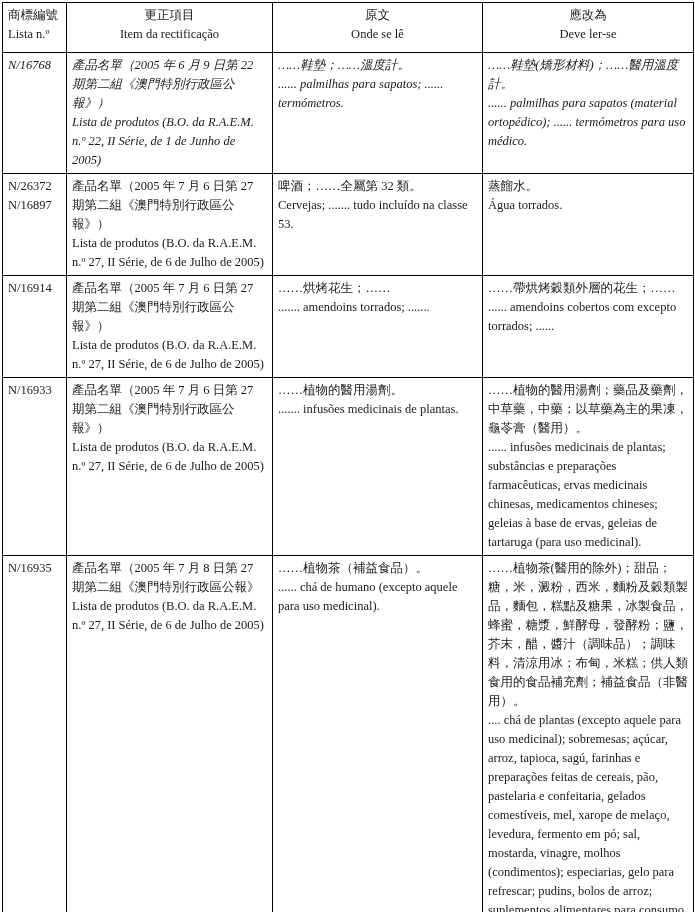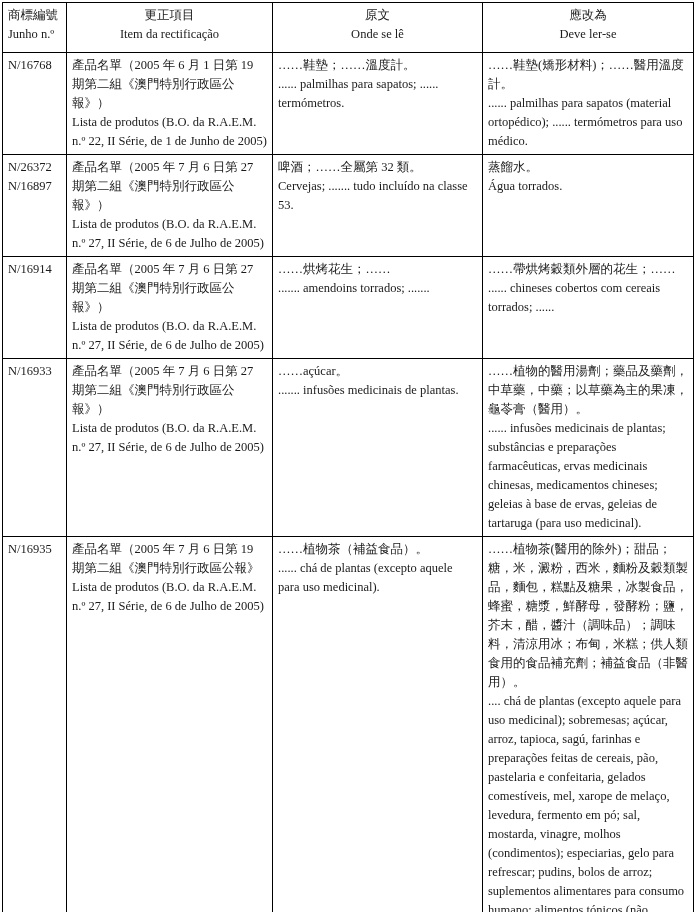--- a/index.html
+++ b/index.html
@@ -53,43 +53,43 @@
     <colgroup>
       <col class="col-mark">
         <col class="col-item">
         <col class="col-original">
         <col class="col-corrected">
     </colgroup>
     <thead>
       <tr>
         <th class="col-mark">
           <div class="zh">商標編號</div>
-          <div class="pt">Junho n.º</div>
+          <div class="pt">Lista n.º</div>
         </th>
         <th class="col-item">
           <div class="zh">更正項目</div>
           <div class="pt">Item da rectificação</div>
         </th>
         <th class="col-original">
           <div class="zh">原文</div>
           <div class="pt">Onde se lê</div>
         </th>
         <th class="col-corrected">
           <div class="zh">應改為</div>
           <div class="pt">Deve ler-se</div>
         </th>
       </tr>
     </thead>
     <tbody>
-      <tr style="height:76px;">
+      <tr style="height:76px;font-style:italic;">
         <td>
           <div class="line">N/16768</div>
         </td>
         <td>
-          <div class="zh">產品名單（2005 年 6 月 1 日第 19 期第二組《澳門特別行政區公報》）</div>
+          <div class="zh">產品名單（2005 年 6 月 9 日第 22 期第二組《澳門特別行政區公報》）</div>
           <div class="pt">Lista de produtos (B.O. da R.A.E.M. n.º 22, II Série, de 1 de Junho de 2005)</div>
         </td>
         <td>
           <div class="zh">……鞋墊；……溫度計。</div>
           <div class="pt">...... palmilhas para sapatos; ...... termómetros.</div>
         </td>
         <td>
           <div class="zh">……鞋墊(矯形材料)；……醫用溫度計。</div>
           <div class="pt">...... palmilhas para sapatos (material ortopédico); ...... termómetros para uso médico.</div>
         </td>
@@ -119,51 +119,51 @@
         <td>
           <div class="zh">產品名單（2005 年 7 月 6 日第 27 期第二組《澳門特別行政區公報》）</div>
           <div class="pt">Lista de produtos (B.O. da R.A.E.M. n.º 27, II Série, de 6 de Julho de 2005)</div>
         </td>
         <td>
           <div class="zh">……烘烤花生；……</div>
           <div class="pt">....... amendoins torrados; .......</div>
         </td>
         <td>
           <div class="zh">……帶烘烤穀類外層的花生；……</div>
-          <div class="pt">...... chineses cobertos com cereais torrados; ......</div>
+          <div class="pt">...... amendoins cobertos com excepto torrados; ......</div>
         </td>
       </tr>
       <tr style="height:150px;">
         <td>
           <div class="line">N/16933</div>
         </td>
         <td>
           <div class="zh">產品名單（2005 年 7 月 6 日第 27 期第二組《澳門特別行政區公報》）</div>
           <div class="pt">Lista de produtos (B.O. da R.A.E.M. n.º 27, II Série, de 6 de Julho de 2005)</div>
         </td>
         <td>
-          <div class="zh">……açúcar。</div>
+          <div class="zh">……植物的醫用湯劑。</div>
           <div class="pt">....... infusões medicinais de plantas.</div>
         </td>
         <td>
           <div class="zh">……植物的醫用湯劑；藥品及藥劑，中草藥，中藥；以草藥為主的果凍，龜苓膏（醫用）。</div>
           <div class="pt">...... infusões medicinais de plantas; substâncias e preparações farmacêuticas, ervas medicinais chinesas, medicamentos chineses; geleias à base de ervas, geleias de tartaruga (para uso medicinal).</div>
         </td>
       </tr>
       <tr style="height:365px;">
         <td>
           <div class="line">N/16935</div>
         </td>
         <td>
-          <div class="zh">產品名單（2005 年 7 月 6 日第 19 期第二組《澳門特別行政區公報》</div>
+          <div class="zh">產品名單（2005 年 7 月 8 日第 27 期第二組《澳門特別行政區公報》</div>
           <div class="pt">Lista de produtos (B.O. da R.A.E.M. n.º 27, II Série, de 6 de Julho de 2005)</div>
         </td>
         <td>
           <div class="zh">……植物茶（補益食品）。</div>
-          <div class="pt">...... chá de plantas (excepto aquele para uso medicinal).</div>
+          <div class="pt">...... chá de humano (excepto aquele para uso medicinal).</div>
         </td>
         <td>
           <div class="zh">……植物茶(醫用的除外)；甜品；糖，米，澱粉，西米，麵粉及穀類製品，麵包，糕點及糖果，冰製食品，蜂蜜，糖漿，鮮酵母，發酵粉；鹽，芥末，醋，醬汁（調味品）；調味料，清涼用冰；布甸，米糕；供人類食用的食品補充劑；補益食品（非醫用）。</div>
           <div class="pt">.... chá de plantas (excepto aquele para uso medicinal); sobremesas; açúcar, arroz, tapioca, sagú, farinhas e preparações feitas de cereais, pão, pastelaria e confeitaria, gelados comestíveis, mel, xarope de melaço, levedura, fermento em pó; sal, mostarda, vinagre, molhos (condimentos); especiarias, gelo para refrescar; pudins, bolos de arroz; suplementos alimentares para consumo humano; alimentos tónicos (não medicinais).</div>
         </td>
       </tr>
 
     </tbody>
   </table>
 </div>

